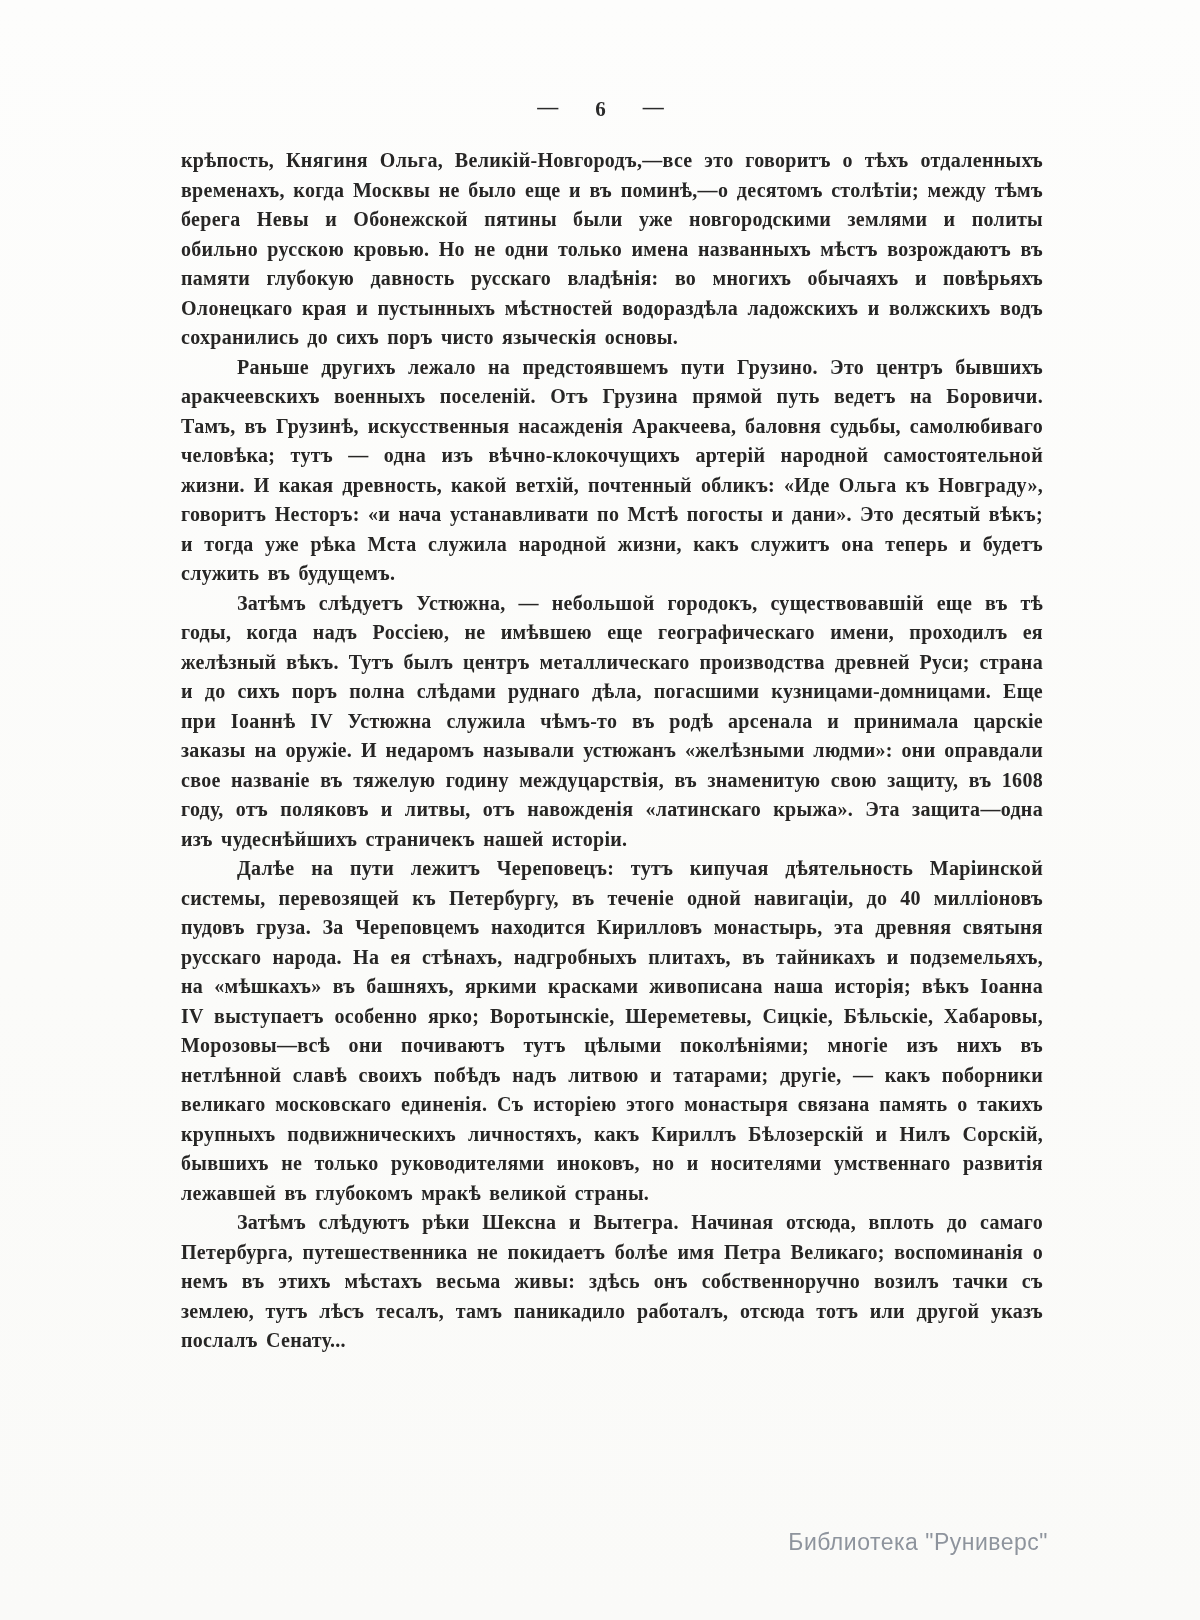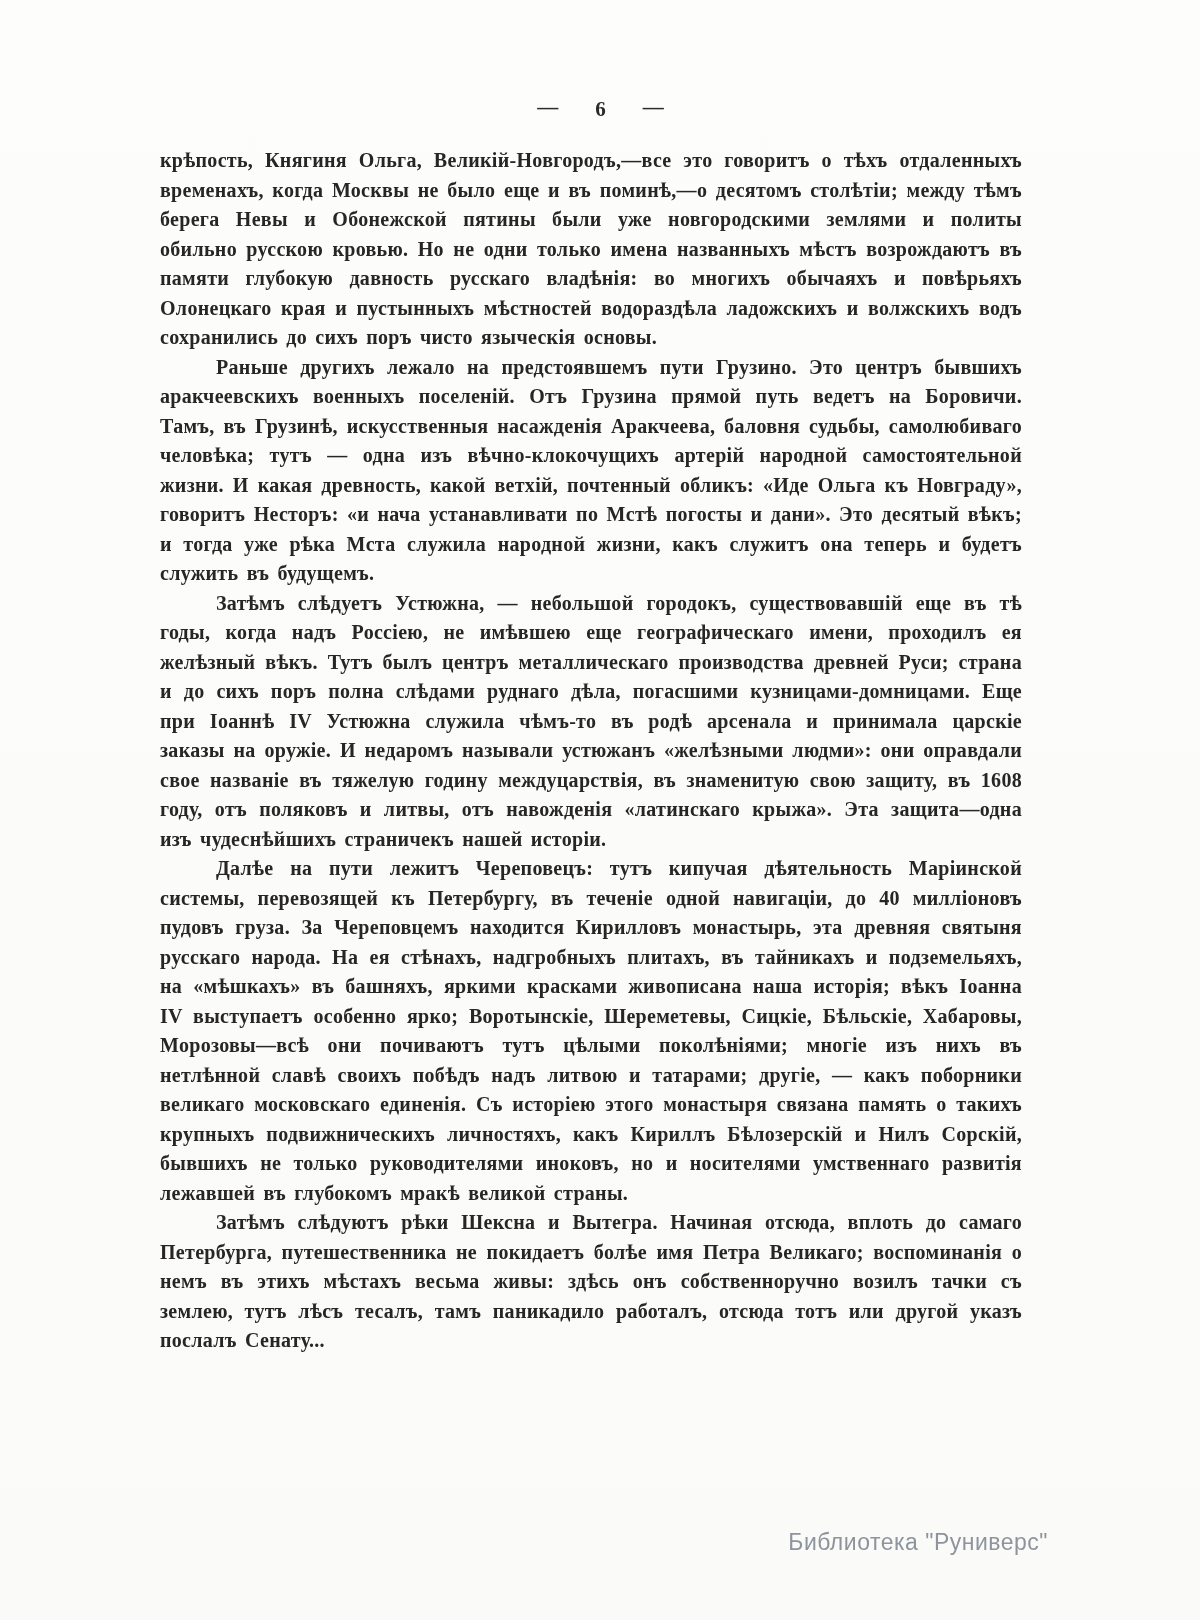--- a/index.html
+++ b/index.html
@@ -33,21 +33,21 @@
     color: #2b2b2b;
     letter-spacing: 1px;
   }
   .page-header .dash {
     position: relative;
     top: -2px;
   }
   .text-block {
     position: absolute;
     top: 146px;
-    left: 160px;
+    left: 181px;
     width: 862px;
     font-size: 20px;
     line-height: 29.5px;
     font-weight: bold;
     color: #272625;
     text-align: justify;
     letter-spacing: 0.3px;
     word-spacing: 3px;
     text-rendering: optimizeLegibility;
   }

